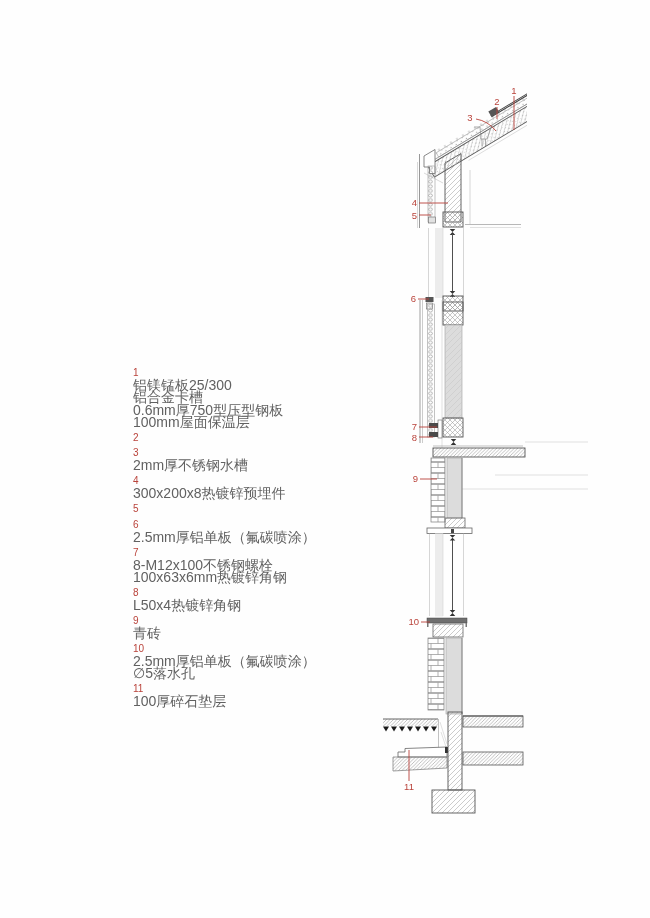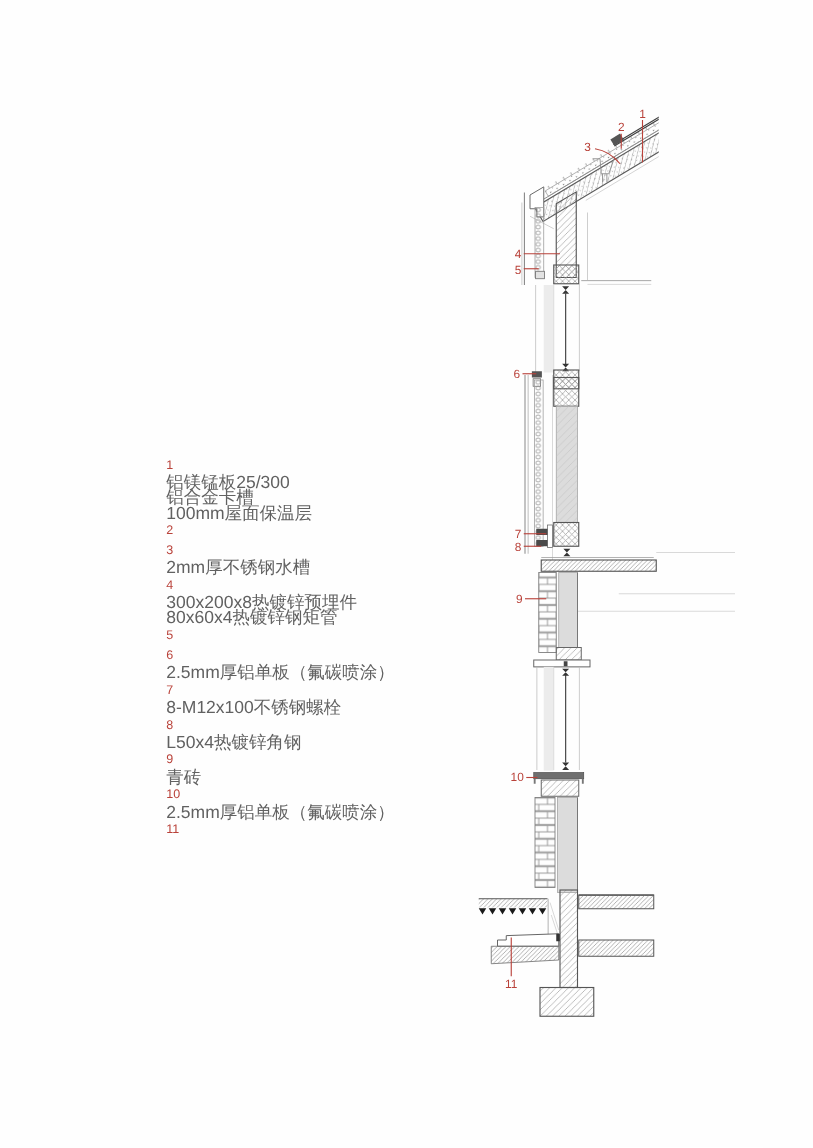--- a/index.html
+++ b/index.html
@@ -16,59 +16,62 @@
 </head>
 <body>
 
 <div class="page">
 
   <div class="legend">
     <div class="legend-item">
       <div class="num">1</div>
       <div class="line">铝镁锰板25/300</div>
       <div class="line">铝合金卡槽</div>
+      <div class="line">0.6mm厚750型压型钢板</div>
       <div class="line">100mm屋面保温层</div>
     </div>
     <div class="legend-item">
       <div class="num">2</div>
     </div>
     <div class="legend-item">
       <div class="num">3</div>
       <div class="line">2mm厚不锈钢水槽</div>
     </div>
     <div class="legend-item">
       <div class="num">4</div>
       <div class="line">300x200x8热镀锌预埋件</div>
-      <div class="line">80x60x4热镀锌钢矩管</div>
     </div>
     <div class="legend-item">
       <div class="num">5</div>
     </div>
     <div class="legend-item">
       <div class="num">6</div>
       <div class="line">2.5mm厚铝单板（氟碳喷涂）</div>
     </div>
     <div class="legend-item">
       <div class="num">7</div>
       <div class="line">8-M12x100不锈钢螺栓</div>
+      <div class="line">100x63x6mm热镀锌角钢</div>
     </div>
     <div class="legend-item">
       <div class="num">8</div>
       <div class="line">L50x4热镀锌角钢</div>
     </div>
     <div class="legend-item">
       <div class="num">9</div>
       <div class="line">青砖</div>
     </div>
     <div class="legend-item">
       <div class="num">10</div>
       <div class="line">2.5mm厚铝单板（氟碳喷涂）</div>
+      <div class="line">∅5落水孔</div>
     </div>
     <div class="legend-item">
       <div class="num">11</div>
+      <div class="line">100厚碎石垫层</div>
     </div>
   </div>
 
   <svg width="650" height="918" viewBox="0 0 650 918" style="position:absolute;left:0;top:0">
     <defs>
       <pattern id="hatch" patternUnits="userSpaceOnUse" width="5" height="5">
         <path d="M0,5 L5,0" stroke="#a8a8a8" stroke-width="0.6" fill="none"></path>
       </pattern>
       <pattern id="hatchDense" patternUnits="userSpaceOnUse" width="3.5" height="3.5">
         <path d="M0,3.5 L3.5,0" stroke="#8f8f8f" stroke-width="0.55" fill="none"></path>

